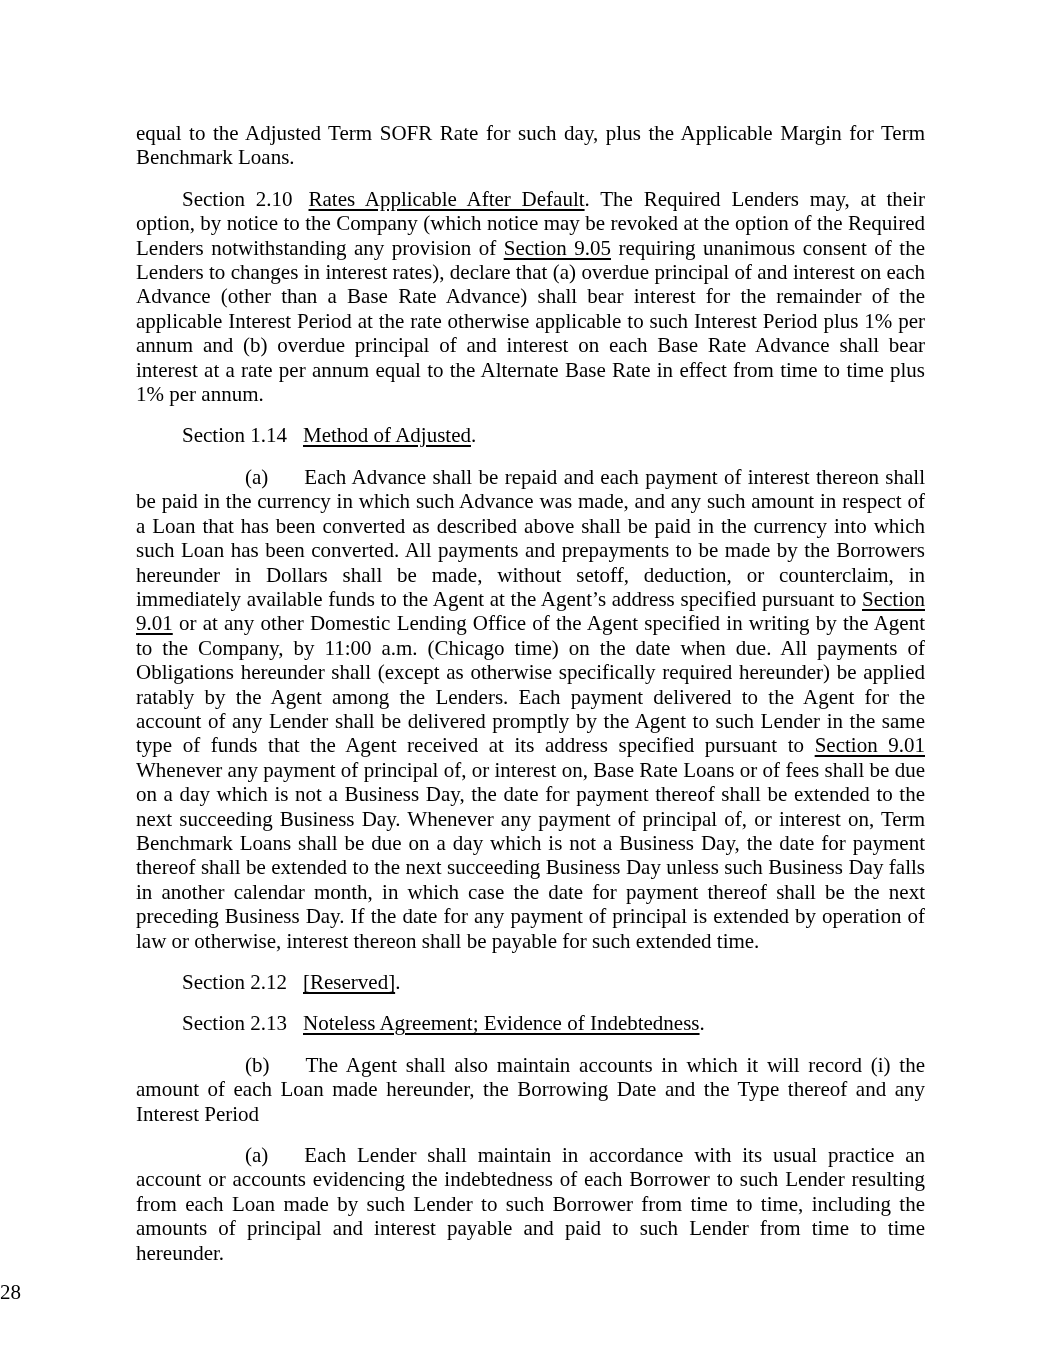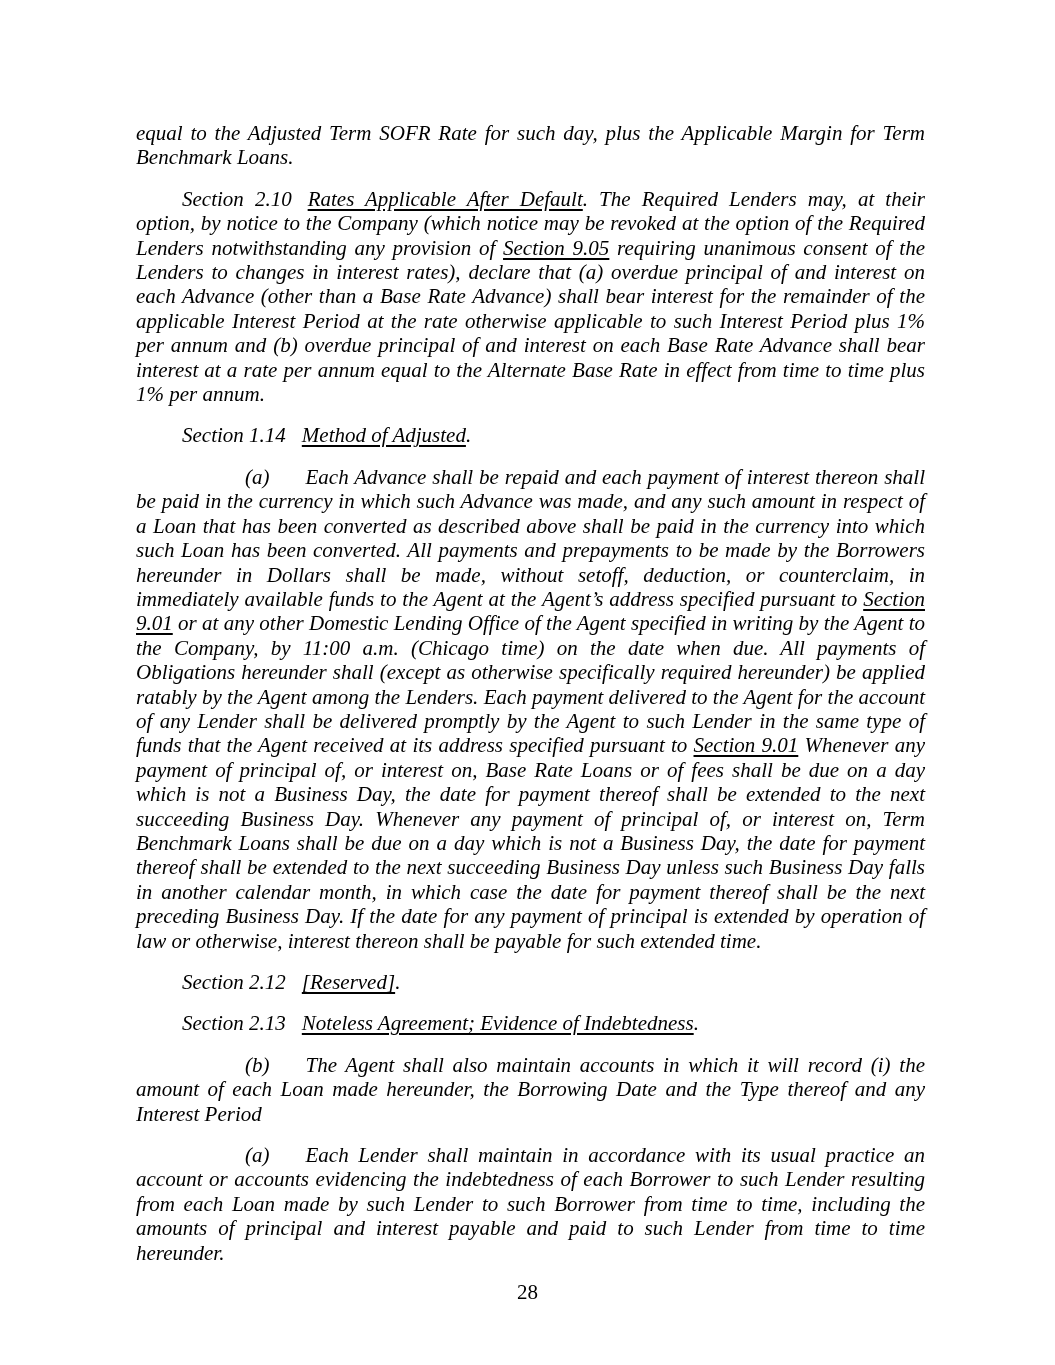--- a/index.html
+++ b/index.html
@@ -22,38 +22,37 @@
     height: 1365px;
     box-sizing: border-box;
     padding: 121px 114px 0 136px;
     background: #ffffff;
     font-size: 21px;
     line-height: 24.4px;
   }
   .page p {
     margin: 0 16px 17px 0;
     text-align: justify;
-    font-style: italic;
   }
   
   p.cont { text-indent: 0; }
   
   p.lettered { text-indent: 109px; }
   
   p.section { text-indent: 46px; }
   
   .tab-m { display: inline-block; width: 36px; }
   .tab-s { display: inline-block; width: 16px; }
   .u { text-decoration: underline; text-underline-offset: 3px; }
   .page-number {
     position: absolute;
     top: 1280px;
     left: 0;
     width: 1055px;
-    text-align: center;
+    text-align: left;
     font-size: 21px;
     line-height: 24.4px;
   }
 </style>
 </head>
 <body>
 
 <div class="page">
 
   <p class="cont">

